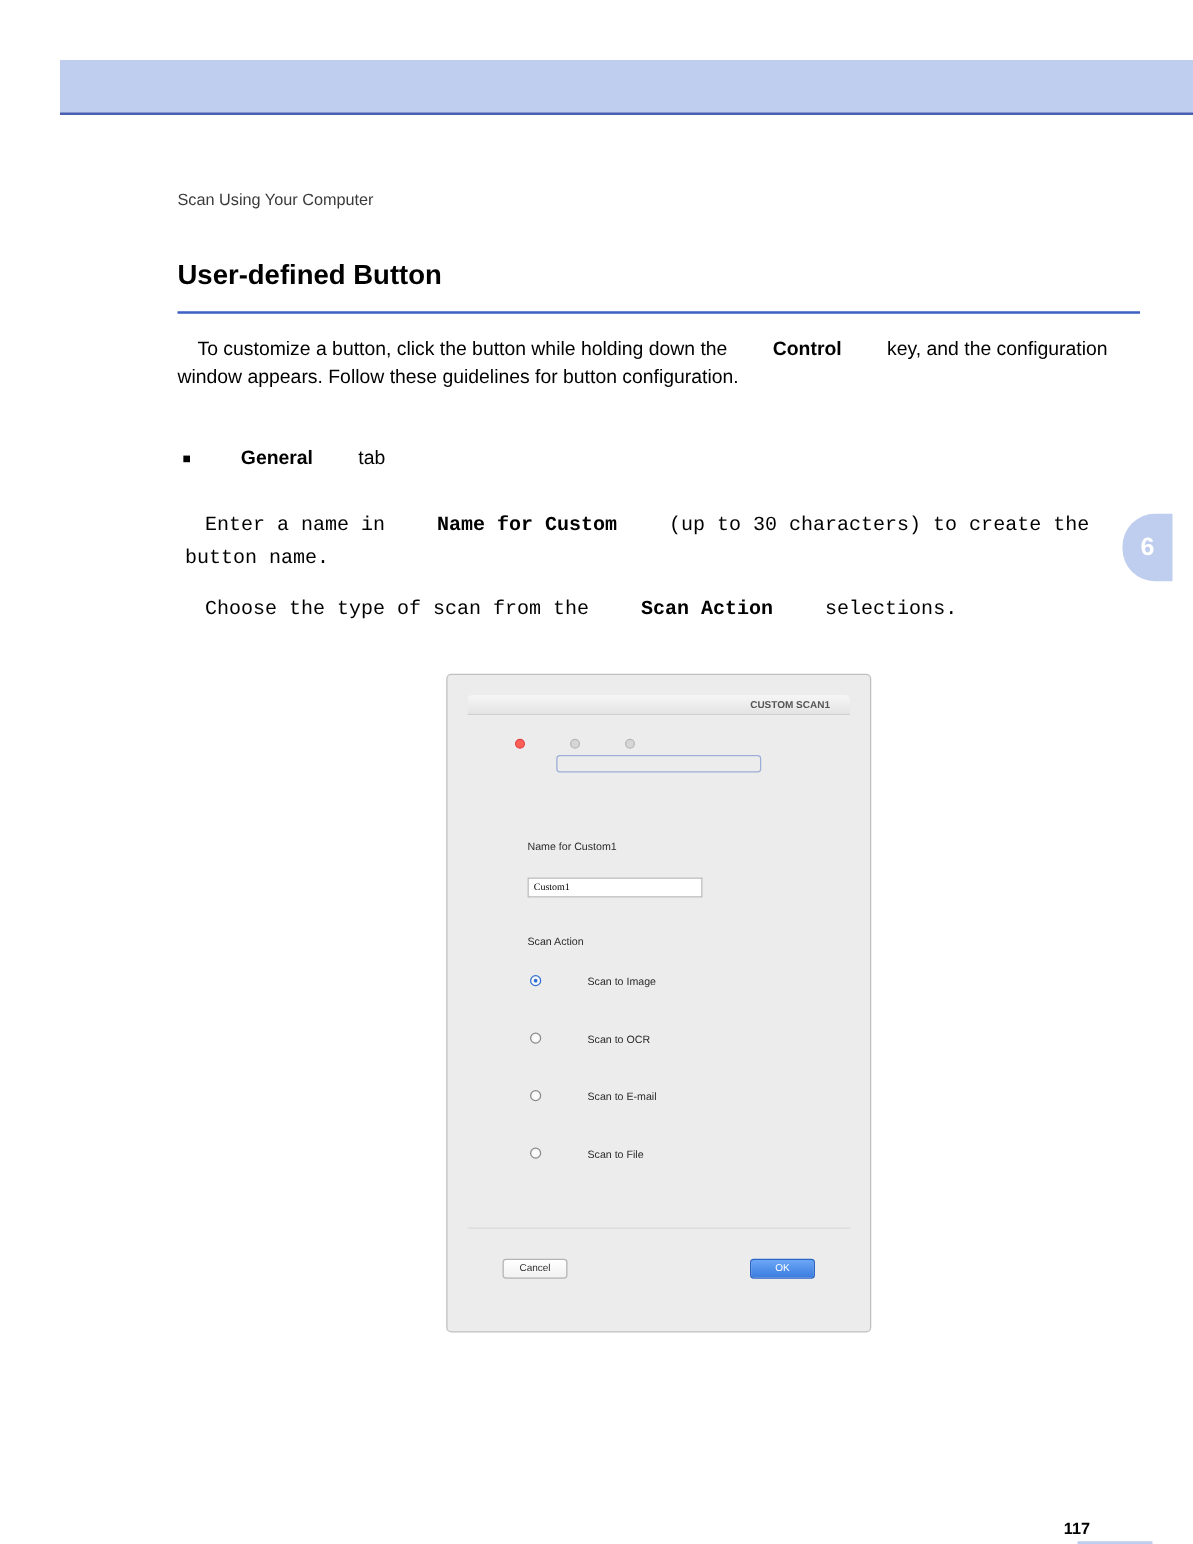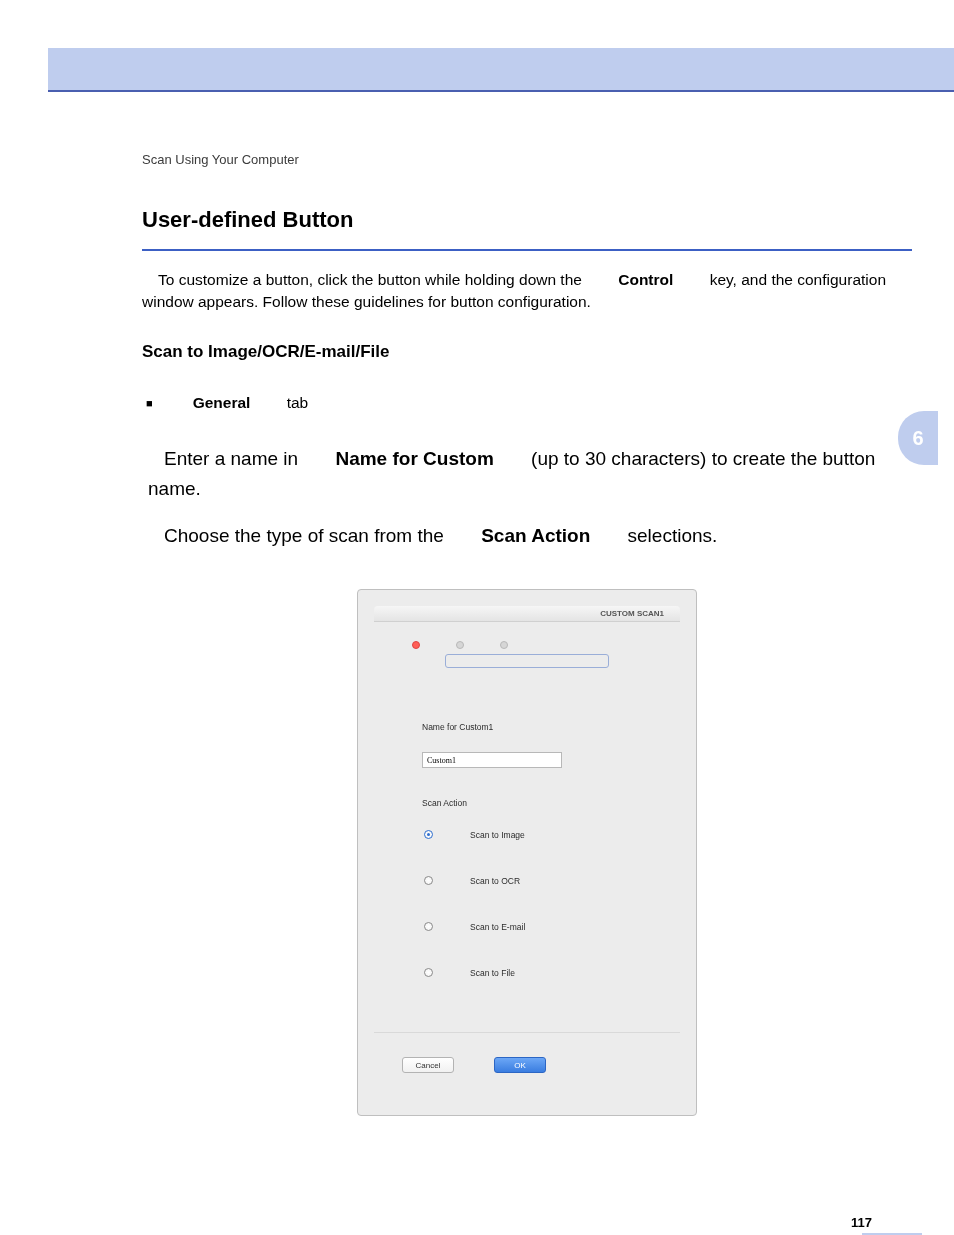--- a/index.html
+++ b/index.html
@@ -7,21 +7,21 @@
   .top-band { height: 44px; background: #bfcdee; border-bottom: 2px solid #4a5fb0; }
   .page { position: relative; padding: 28px 42px 0 78px; }
   .breadcrumb { font-size: 13px; color: #3b3b3b; margin-bottom: 40px; }
   .h1 { font-size: 22px; font-weight: bold; margin-bottom: 6px; }
   .h1-rule { height: 0; border-top: 2px solid #3c60c4; margin-bottom: 18px; }
   .bodytext { font-size: 15.5px; line-height: 1.45; margin-bottom: 28px; }
   .bodytext strong { font-weight: bold; }
   .h2 { font-size: 17px; font-weight: bold; margin-bottom: 12px; }
   .bullet-row { display: flex; align-items: baseline; font-size: 15.5px; margin-bottom: 10px; margin-left: 4px; }
   .bullet-sq { font-size: 11px; margin-right: 8px; position: relative; top: -1px; }
-  .indent-text { font-size: 19px; line-height: 1.6; margin-left: 22px; margin-bottom: 6px; }
+  .indent-text { font-size: 16px; line-height: 1.6; margin-left: 22px; margin-bottom: 6px; font-family: Liberation Mono, monospace; }
   .indent-text strong { font-weight: bold; }
 
   .chapter-tab { position: absolute; right: 0; top: 395px; width: 40px; height: 54px; background: #bfcdee; border-radius: 26px 0 0 26px; display: flex; align-items: center; justify-content: center; color: #fff; font-size: 20px; font-weight: bold; }
 
   .dialog-wrap { display: flex; justify-content: center; margin-top: 22px; }
   .mac-dialog { width: 340px; background: #ececec; border: 1px solid #bfbfbf; border-radius: 4px; font-size: 9px; color: #2b2b2b; }
   .mac-titlebar { position: relative; height: 16px; background: linear-gradient(#f6f6f6,#e4e4e4); border-bottom: 1px solid #d0d0d0; border-radius: 4px 4px 0 0; display: flex; align-items: center; justify-content: flex-end; font-size: 8px; color: #555; font-weight: bold; }
   .traffic { position: absolute; left: 6px; top: 3px; display: flex; gap: 4px; }
   .tl { width: 8px; height: 8px; border-radius: 50%; }
   .tl-close { background: #ff5f57; border: 1px solid #e04343; }
@@ -32,21 +32,21 @@
   .seg-btn { font-size: 8px; padding: 1px 10px; display: flex; align-items: center; background: #fff; color: #333; }
   .seg-btn.active { background: #4a86e8; color: #fff; }
   .dlg-body { padding: 6px 32px 18px; min-height: 280px; }
   .lbl { font-size: 8.5px; margin-bottom: 4px; }
   .txt-in { width: 140px; height: 16px; border: 1px solid #b8b8b8; background: #fff; font-size: 8px; padding: 1px 4px; margin-bottom: 14px; font-family: Liberation Serif, serif; }
   .section-lbl { font-size: 8.5px; margin-bottom: 6px; }
   .radio-row { display: flex; gap: 5px; margin: 4px 0 4px 2px; font-size: 8.5px; }
   .radio-dot { width: 9px; height: 9px; border-radius: 50%; border: 1px solid #8a8a8a; background: radial-gradient(#fff,#f1f1f1); position: relative; }
   .radio-dot.checked { border-color: #2f6fd0; }
   .radio-dot.checked::after { content: ""; position: absolute; inset: 2px; border-radius: 50%; background: #2f6fd0; }
-  .dlg-footer { display: flex; justify-content: flex-start; gap: 8px; padding: 8px 12px 10px; border-top: 1px solid #d9d9d9; }
+  .dlg-footer { display: flex; justify-content: space-between; gap: 26px; padding: 8px 12px 10px; border-top: 1px solid #d9d9d9; }
   .dlg-btn { min-width: 52px; height: 16px; border: 1px solid #b3b3b3; border-radius: 3px; font-size: 8px; background: linear-gradient(#fff,#f1f1f1); display: flex; align-items: center; justify-content: center; color: #333; }
   .dlg-btn.primary { background: linear-gradient(#6ca7f6,#3a7de0); border-color: #2c66c4; color: #fff; }
   .footer-area { position: absolute; left: 0; right: 0; top: 1183px; height: 30px; }
   .pg { position: absolute; right: 50px; top: 0; font-size: 13px; font-weight: bold; }
   .pg-bar { position: absolute; right: 0; top: 18px; width: 60px; height: 7px; background: #bfcdee; }
 </style>
 </head>
 <body>
 
 <div class="top-band"></div>
@@ -54,21 +54,20 @@
 <div class="page">
   <div class="breadcrumb">Scan Using Your Computer</div>
 
   <h1 class="h1">User-defined Button</h1>
   <div class="h1-rule"></div>
 
   <p class="bodytext">
     <span>To customize a button, click the button while holding down the </span><strong>Control</strong><span> key, and the configuration window appears. Follow these guidelines for button configuration.</span>
   </p>
 
-  <h2 class="h2">Scan to Image/OCR/E-mail/File</h2>
 
   <div class="bullet-row">
     <span class="bullet-sq">■</span>
     <span>
       <strong>General</strong><span> tab</span>
     </span>
   </div>
 
   <p class="indent-text">
     <span>Enter a name in </span><strong>Name for Custom</strong><span> (up to 30 characters) to create the button name.</span>

